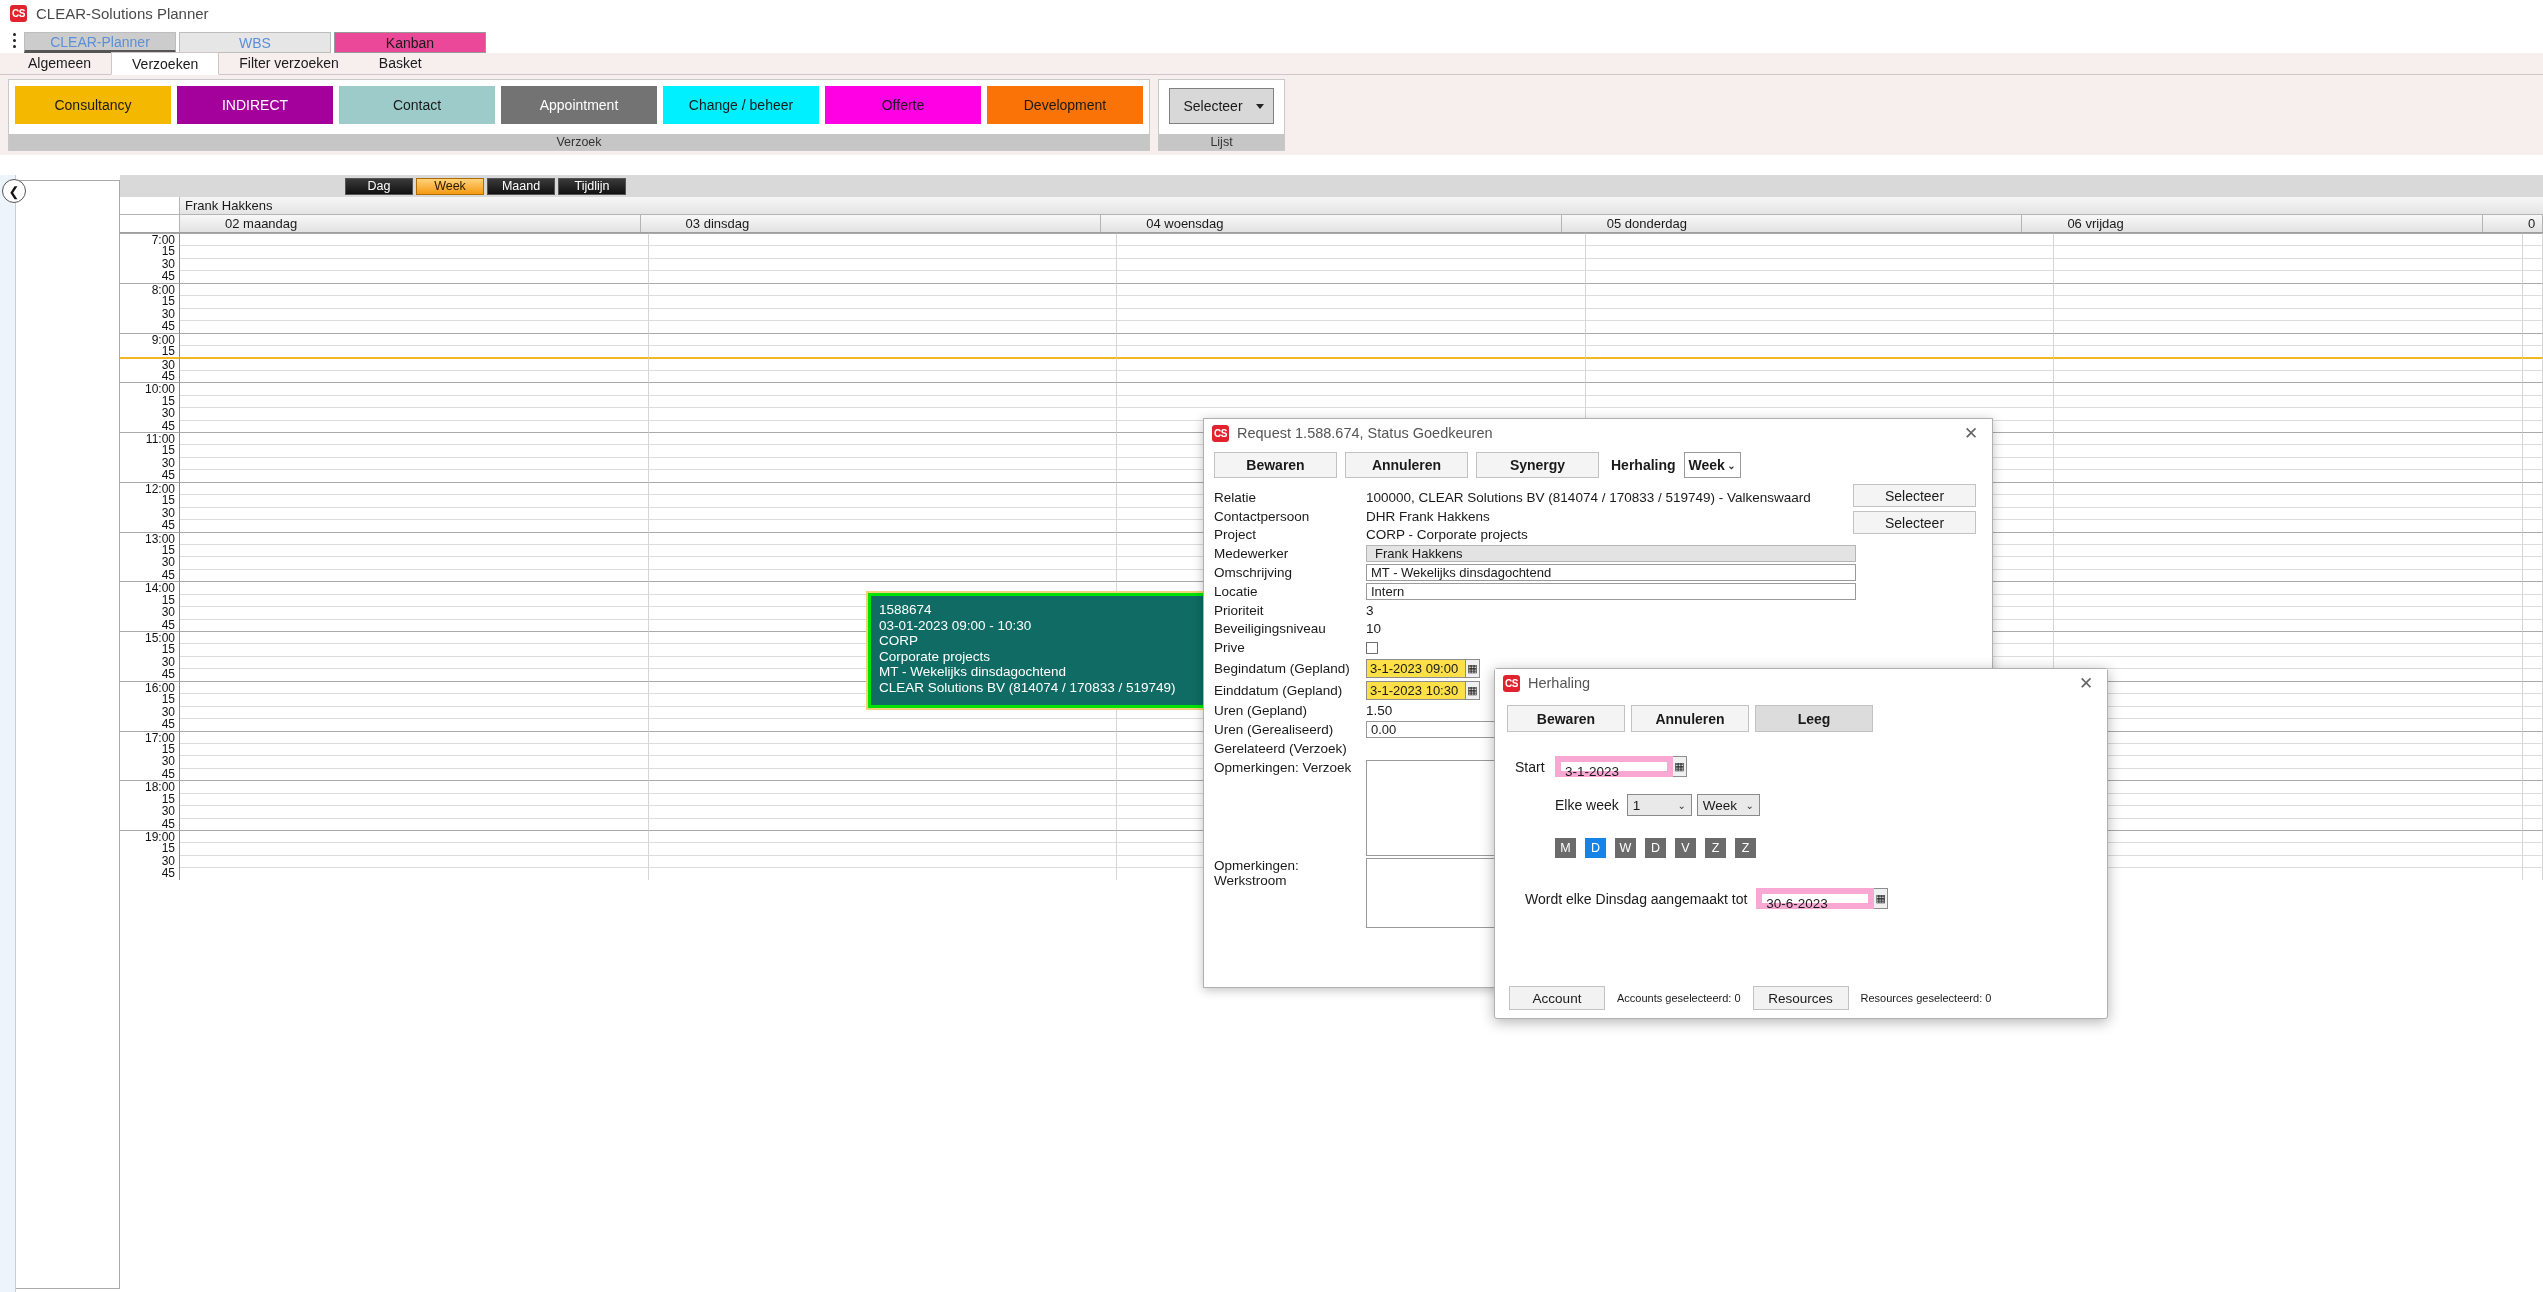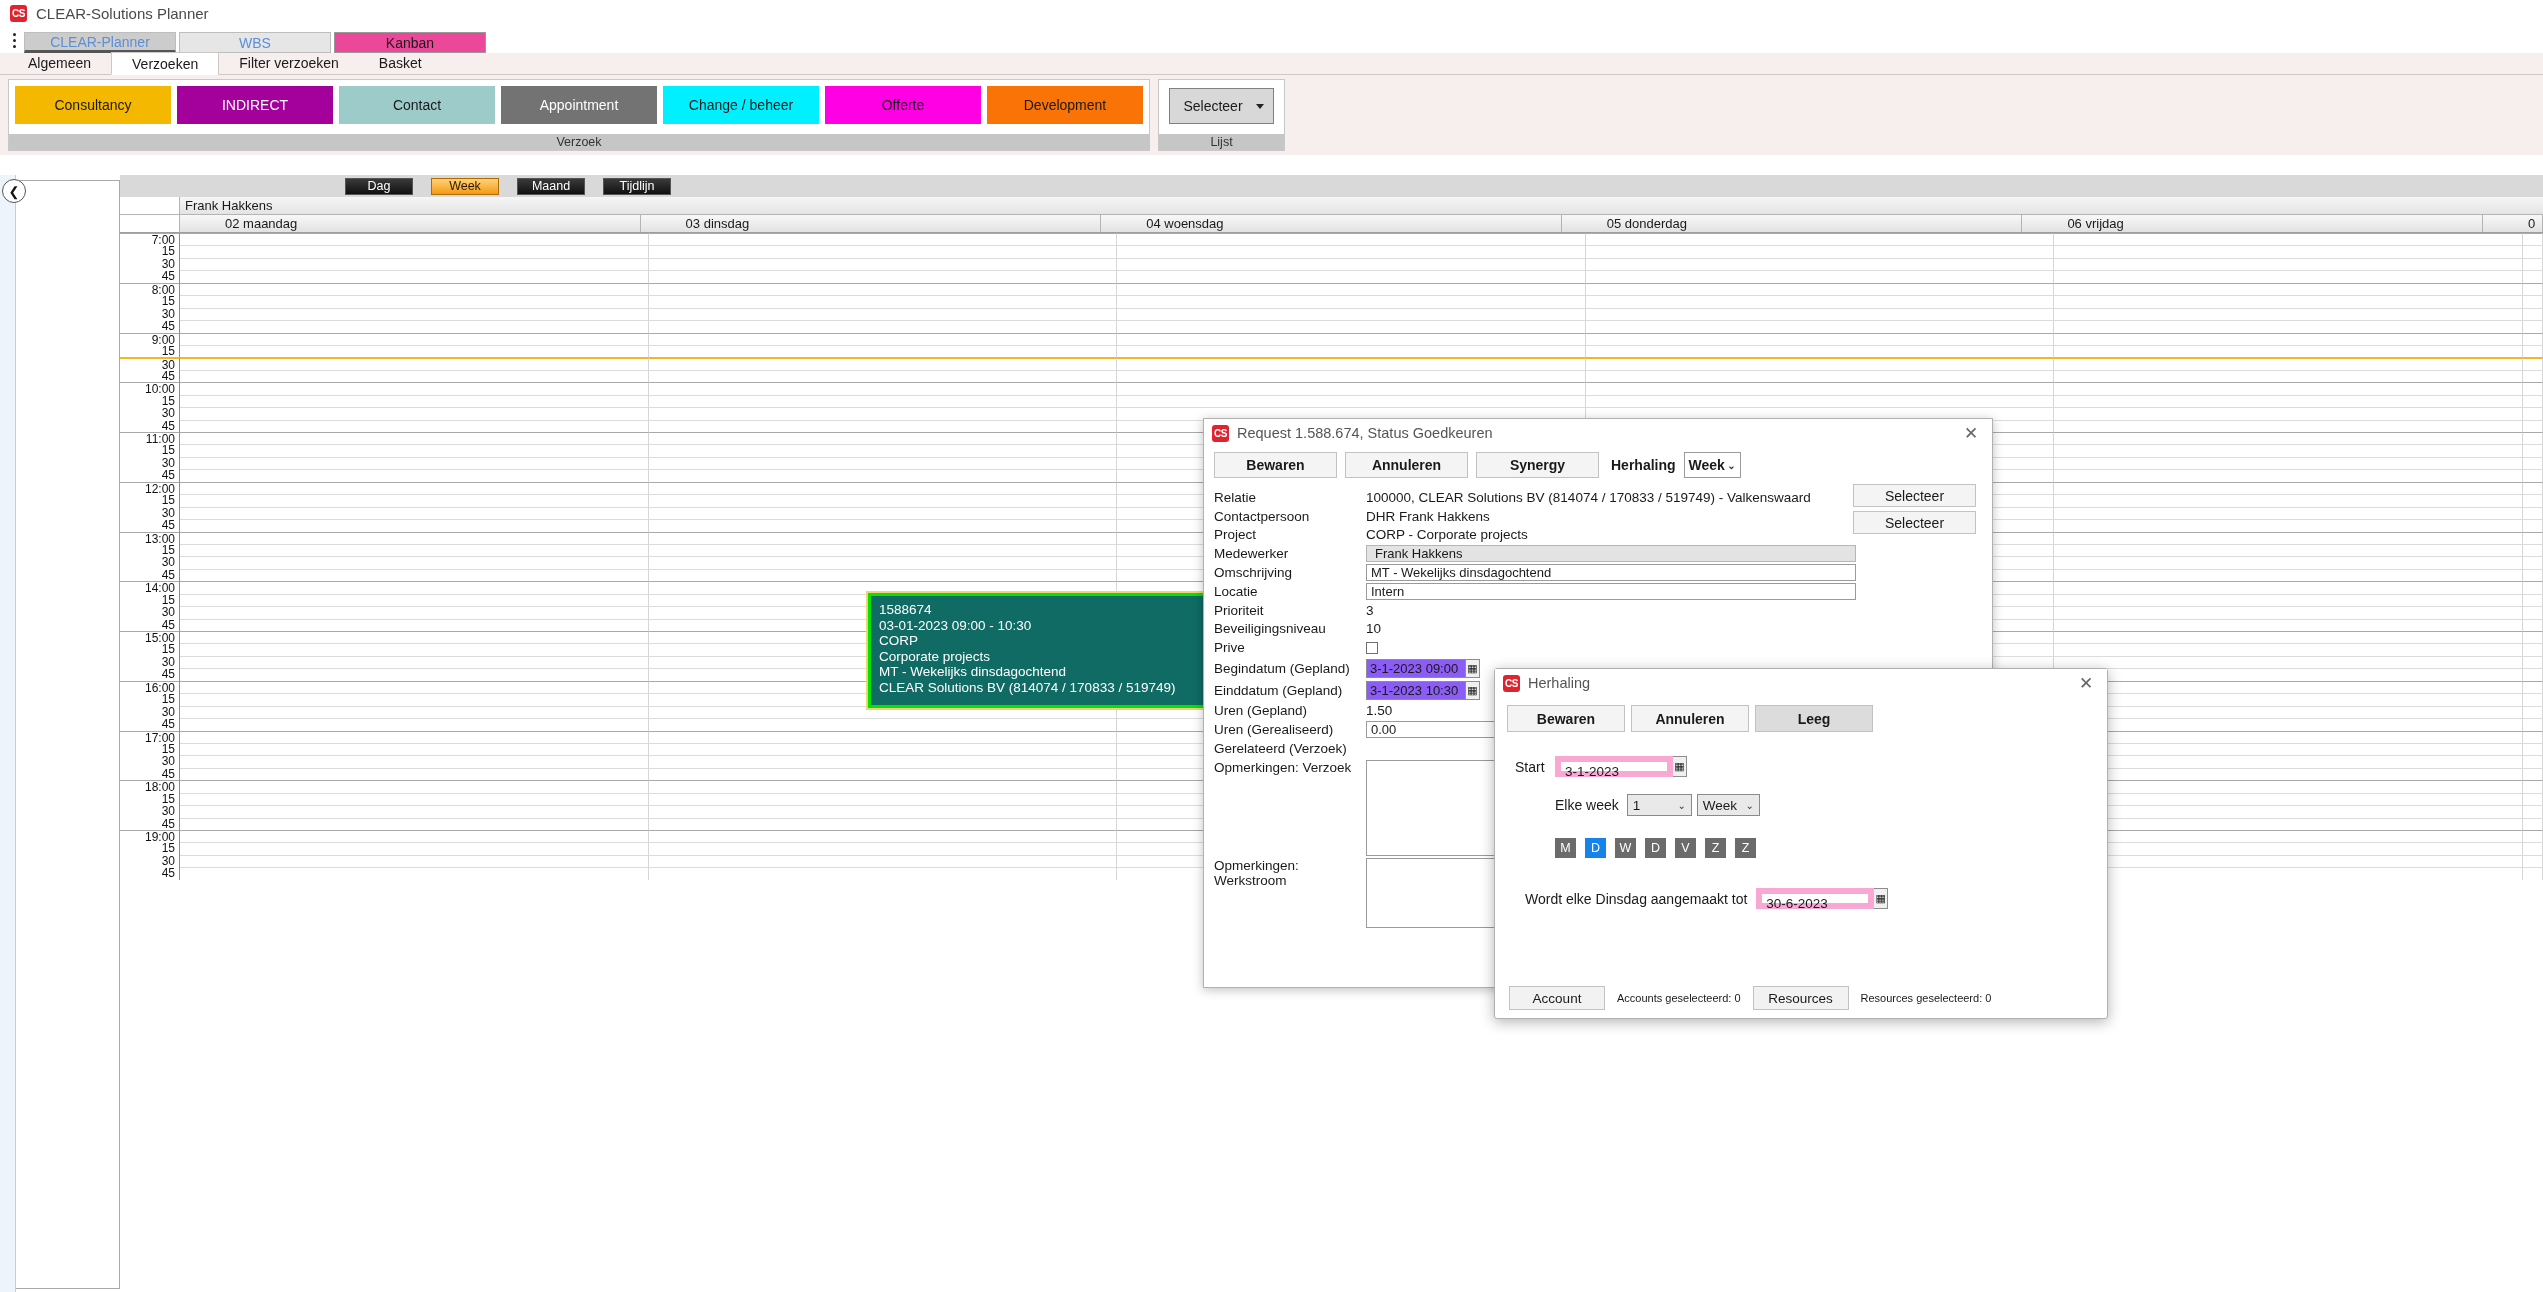--- a/index.html
+++ b/index.html
@@ -99,21 +99,21 @@
     position:absolute;top:4px;left:2px;width:24px;height:24px;border-radius:50%;
     border:1px solid #555;background:#fff;display:flex;align-items:center;
     justify-content:center;font-size:13px;z-index:5;color:#111;
   }
   #leftpanel{ width:104px;background:#fff;border:1px solid #aaa;border-left:none;margin:5px 0 3px 0;}
 
   #calwrap{ flex:1;display:flex;flex-direction:column;background:#fff;position:relative;}
 
   #viewbar{ height:22px;background:#d9d9d9;display:flex;align-items:center;padding-left:225px;}
   .viewbtn{
-    width:68px;height:17px;margin-right:18px;border:1px solid #555;
+    width:68px;height:17px;margin-right:3px;border:1px solid #555;
     background:linear-gradient(#3a3a3a,#111);color:#fff;font-size:12.5px;
     display:flex;align-items:center;justify-content:center;
   }
   .viewbtn.sel{
     background:linear-gradient(#ffd27a,#f59a12);color:#2b1a00;border-color:#b06c00;
   }
 
   #grid{ flex:1;display:flex;flex-direction:column;overflow:hidden;}
   #resourcerow{
     height:18px;background:linear-gradient(#f6f6f6,#e4e4e4);
@@ -179,21 +179,21 @@
   .form{padding:4px 0 0 10px;position:relative;}
   .frow{display:flex;align-items:center;height:18.8px;}
   .flab{width:152px;font-size:13.5px;}
   .fval{font-size:13.5px;}
   .ftext{
     width:490px;height:17px;border:1px solid #9a9a9a;background:#fff;
     font-size:13px;padding:0 4px;line-height:15px;
   }
   .ftext.gray{background:#e3e3e3;border-color:#b5b5b5;padding-left:8px;}
   .fdate{
-    width:100px;height:19px;border:1px solid #8e8e8e;background:#8b5cf6;
+    width:100px;height:19px;border:1px solid #8e8e8e;background:#fde047;
     font-size:13px;padding:0 3px;line-height:17px;display:inline-block;
   }
   .calicon{
     width:14px;height:19px;border:1px solid #8e8e8e;border-left:none;background:#f0f0f0;
     display:inline-flex;align-items:center;justify-content:center;font-size:11px;
   }
   .chk{width:12px;height:12px;border:1px solid #6f6f6f;background:#fff;display:inline-block;}
   .ftextarea{
     width:225px;border:1px solid #9a9a9a;background:#fff;
   }

